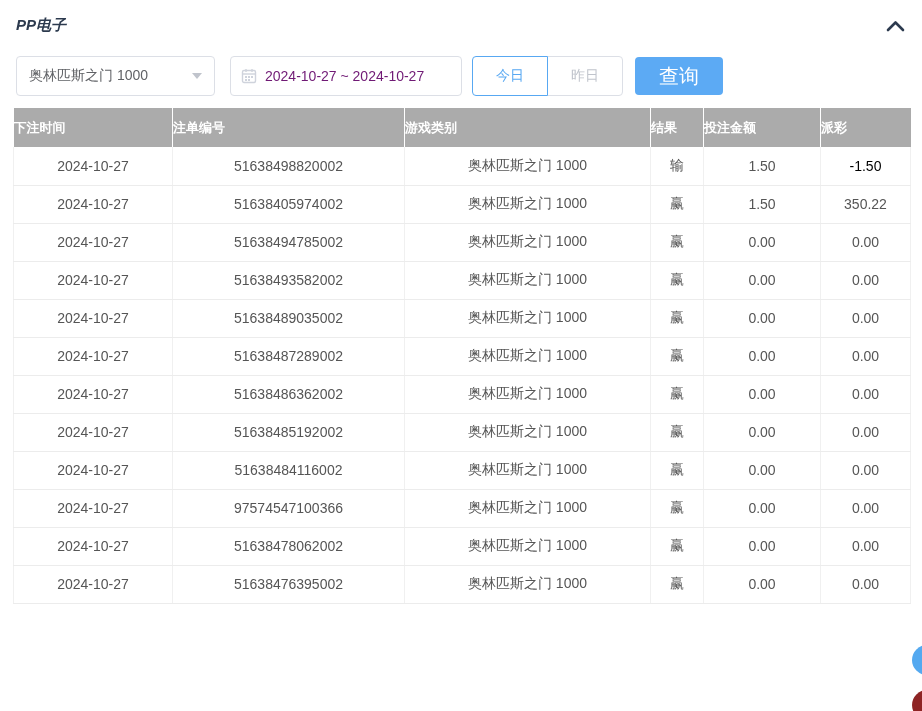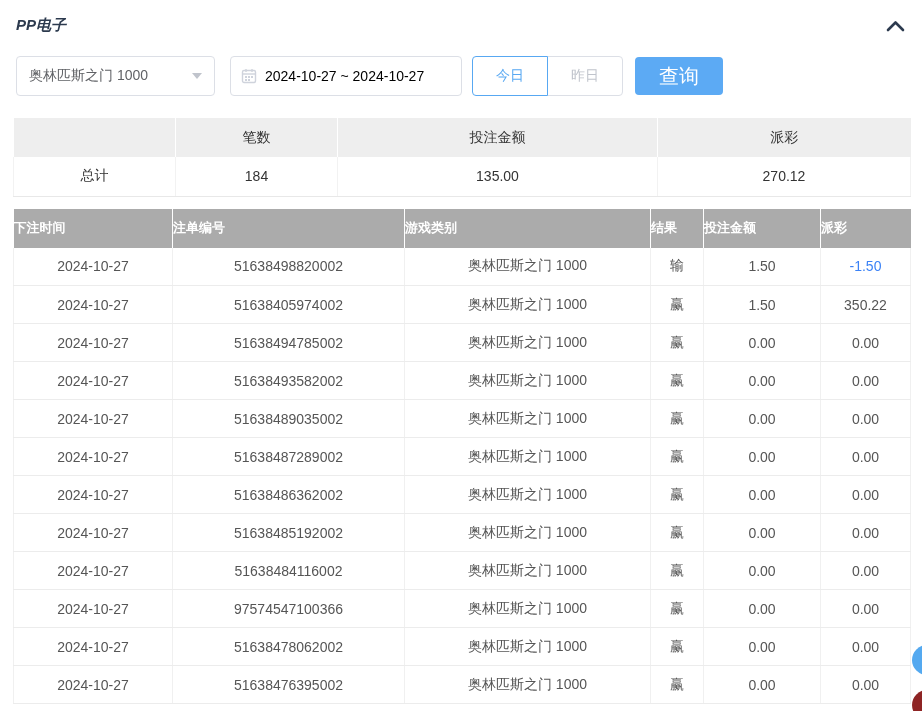--- a/index.html
+++ b/index.html
@@ -39,21 +39,21 @@
     border-left: 5px solid transparent;
     border-right: 5px solid transparent;
     border-top: 6px solid #c0c4cc;
   }
   .date-box {
     width: 232px; height: 40px;
     margin-left: 15px;
     border: 1px solid #dcdfe6; border-radius: 4px;
     display: flex; align-items: center;
     padding: 0 10px; cursor: pointer;
-    color: #000000; font-size: 14px;
+    color: #701a75; font-size: 14px;
     background: #fff;
   }
   .date-box svg { margin-right: 8px; flex: none; }
   .btn-group { display: flex; margin-left: 10px; }
   .btn-group button {
     height: 40px; padding: 0 23px;
     background: #fff; border: 1px solid #dcdfe6;
     font-size: 14px; color: #c0c4cc; cursor: pointer;
     margin-left: -1px;
     font-family: inherit;
@@ -98,21 +98,21 @@
   .detail-table th:last-child { border-right: none; }
   .detail-table td {
     height: 38px; text-align: center;
     color: #555; font-size: 14px;
     border-right: 1px solid #f0f0f0;
     border-bottom: 1px solid #ececec;
     background: #fff;
     overflow: hidden; white-space: nowrap;
   }
   .detail-table td:first-child { border-left: 1px solid #f0f0f0; }
-  .detail-table td.negative { color: #3b82f6; }
+  .detail-table td.negative { color: #000000; }
 
   
   .fab { position: absolute; border-radius: 50%; width: 30px; height: 30px; }
   .fab-blue { right: -20px; top: 645px; background: #54a9f0; }
   .fab-red  { right: -20px; top: 690px; background: #8e2424; }
 </style>
 </head>
 <body>
 
 <div class="panel">
@@ -148,44 +148,20 @@
     </div>
 
     <div class="btn-group">
       <button class="active">今日</button>
       <button>昨日</button>
     </div>
 
     <button class="search-btn">查询</button>
   </div>
 
-  <table class="summary-table">
-    <colgroup>
-        <col style="width:162px">
-        <col style="width:162px">
-        <col style="width:320px">
-        <col style="width:253px">
-      </colgroup>
-    <thead>
-      <tr>
-        <th></th>
-        <th>笔数</th>
-        <th>投注金额</th>
-        <th>派彩</th>
-      </tr>
-    </thead>
-    <tbody>
-      <tr>
-        <td>总计</td>
-        <td>184</td>
-        <td>135.00</td>
-        <td>270.12</td>
-      </tr>
-    </tbody>
-  </table>
 
   <table class="detail-table">
     <colgroup>
         <col style="width:159px">
         <col style="width:232px">
         <col style="width:246px">
         <col style="width:53px">
         <col style="width:117px">
         <col style="width:90px">
       </colgroup>

